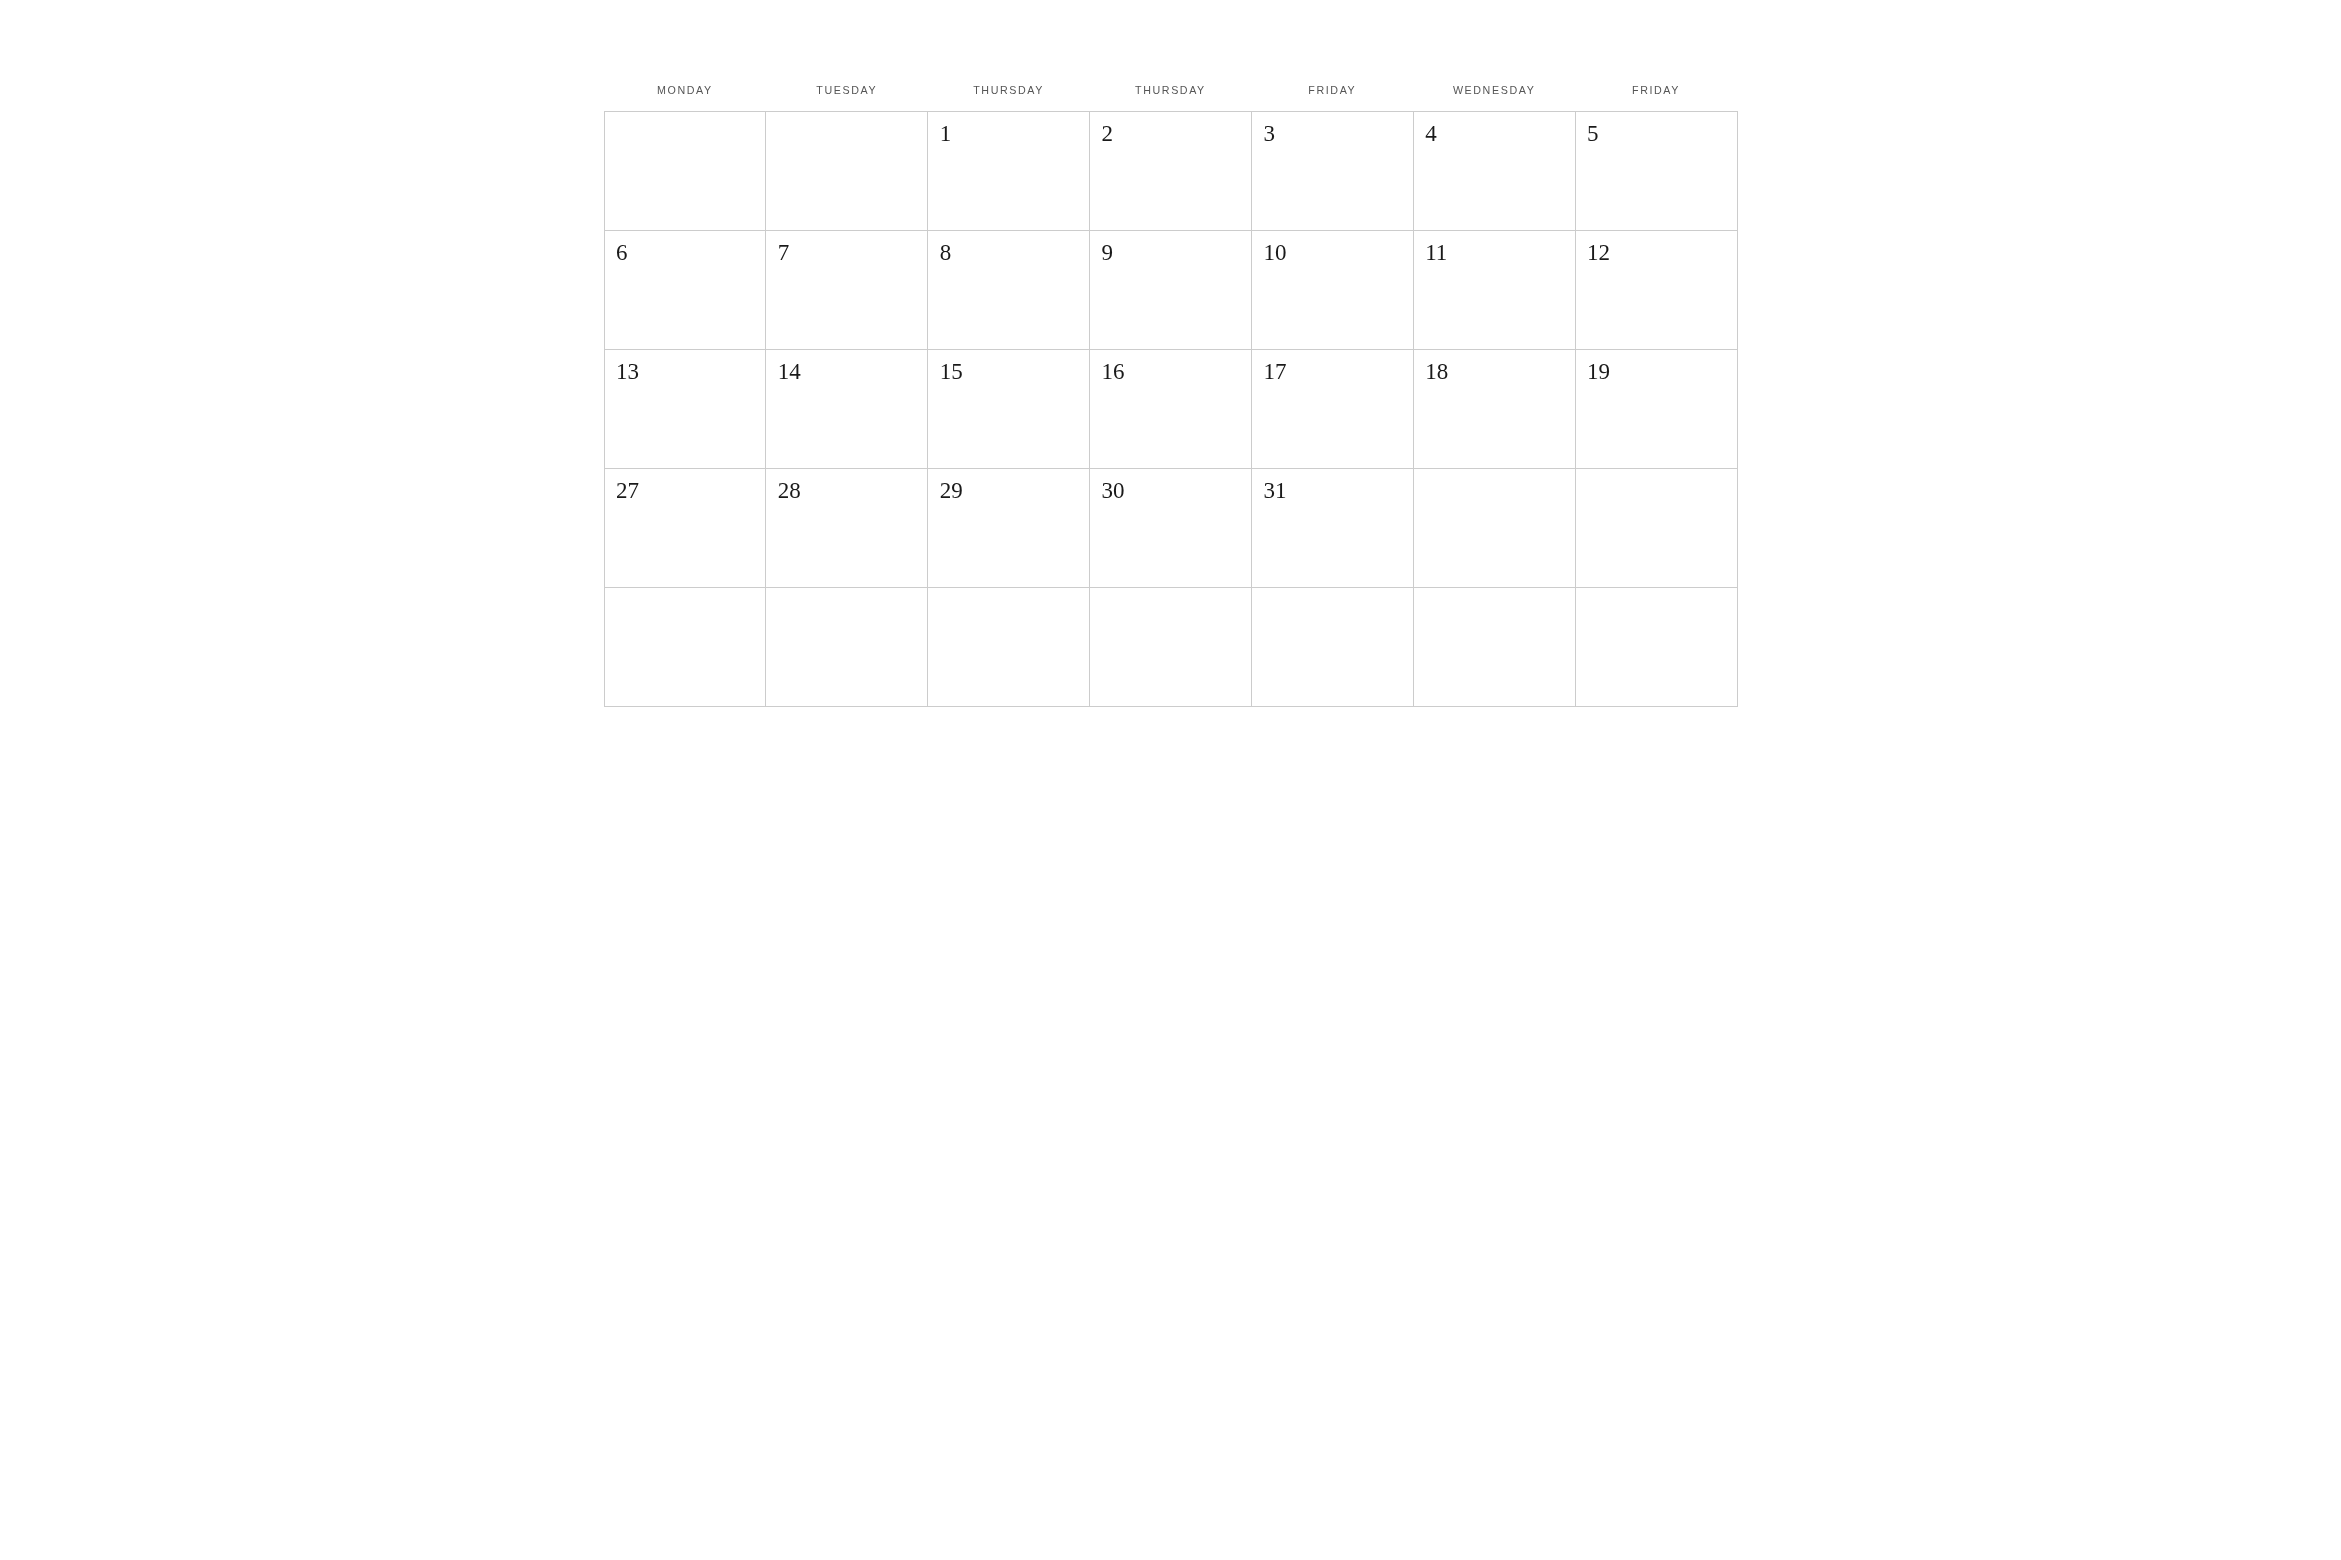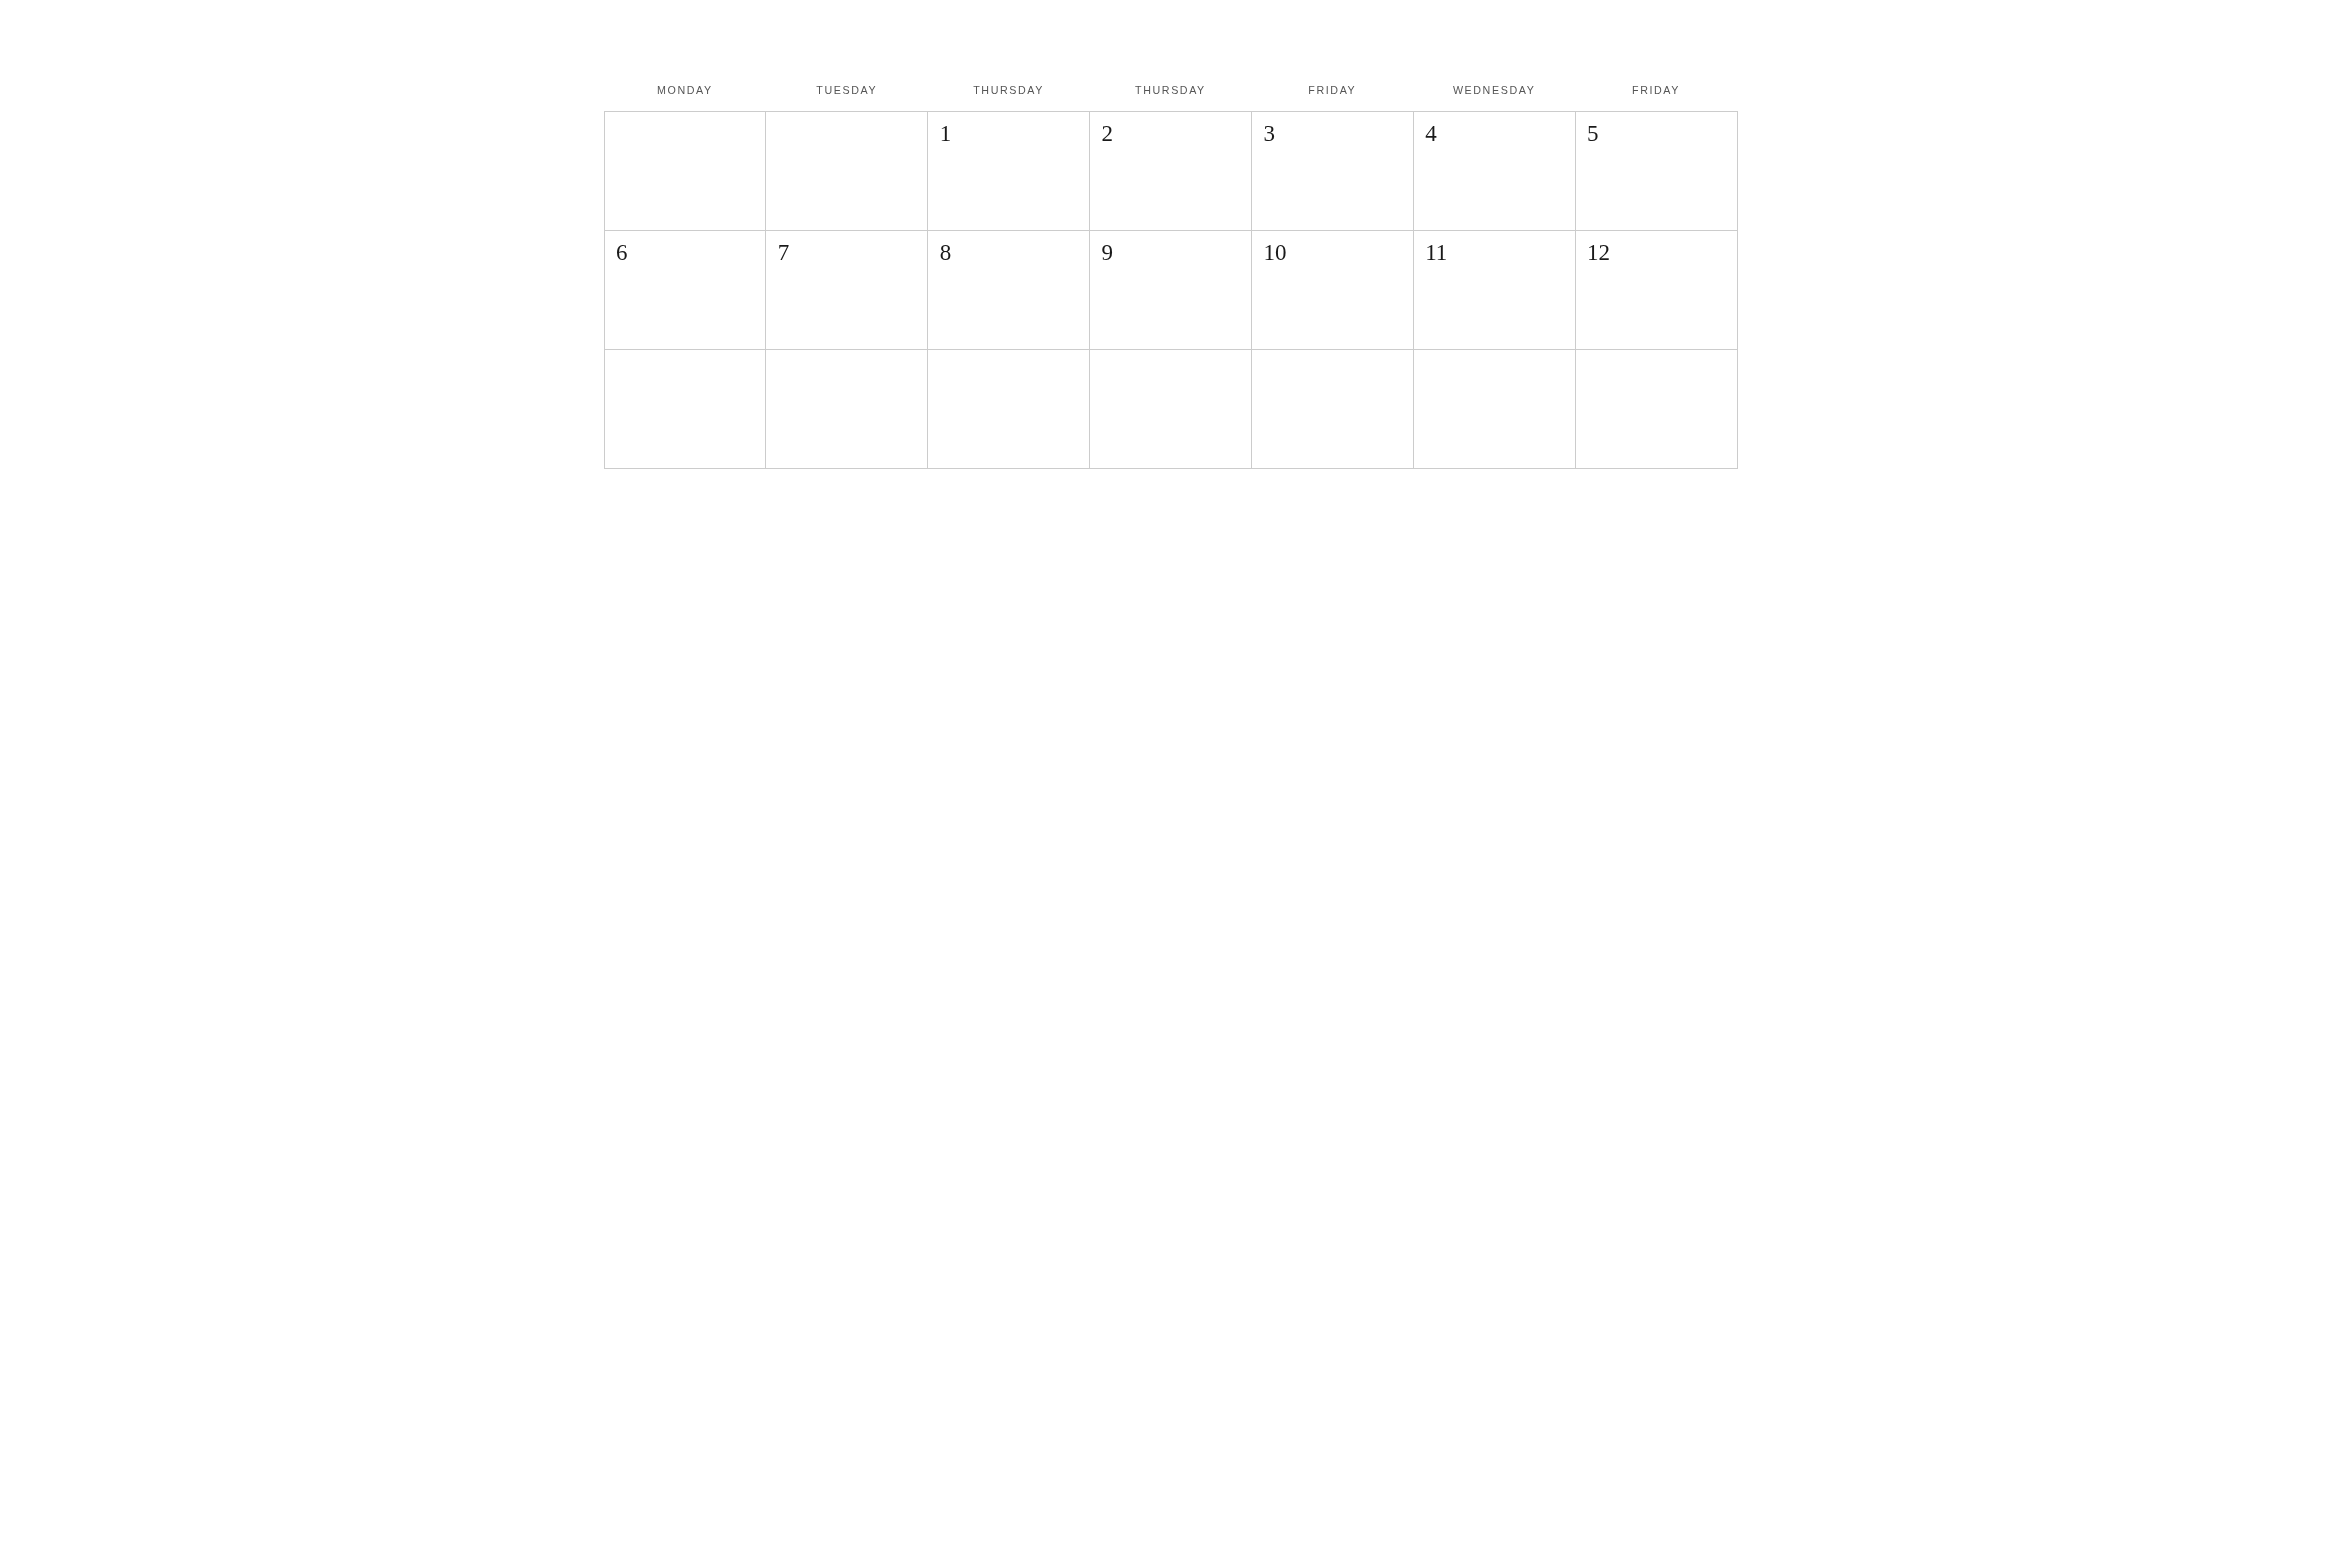--- a/index.html
+++ b/index.html
@@ -127,20 +127,62 @@
             <span class="day-number">10</span>
           </td>
           <td class="calendar-cell">
             <span class="day-number">11</span>
           </td>
           <td class="calendar-cell">
             <span class="day-number">12</span>
           </td>
         </tr>
         <tr>
+          <td class="calendar-cell">
+            <span class="day-number">13</span>
+          </td>
+          <td class="calendar-cell">
+            <span class="day-number">14</span>
+          </td>
+          <td class="calendar-cell">
+            <span class="day-number">15</span>
+          </td>
+          <td class="calendar-cell">
+            <span class="day-number">16</span>
+          </td>
+          <td class="calendar-cell">
+            <span class="day-number">17</span>
+          </td>
+          <td class="calendar-cell">
+            <span class="day-number">18</span>
+          </td>
+          <td class="calendar-cell">
+            <span class="day-number">19</span>
+          </td>
+        </tr>
+        <tr>
+          <td class="calendar-cell">
+            <span class="day-number">27</span>
+          </td>
+          <td class="calendar-cell">
+            <span class="day-number">28</span>
+          </td>
+          <td class="calendar-cell">
+            <span class="day-number">29</span>
+          </td>
+          <td class="calendar-cell">
+            <span class="day-number">30</span>
+          </td>
+          <td class="calendar-cell">
+            <span class="day-number">31</span>
+          </td>
+          <td class="calendar-cell empty"></td>
+          <td class="calendar-cell empty"></td>
+        </tr>
+        <tr>
           <td class="calendar-cell empty"></td>
           <td class="calendar-cell empty"></td>
           <td class="calendar-cell empty"></td>
           <td class="calendar-cell empty"></td>
           <td class="calendar-cell empty"></td>
           <td class="calendar-cell empty"></td>
           <td class="calendar-cell empty"></td>
         </tr>
       </tbody>
   </table>

